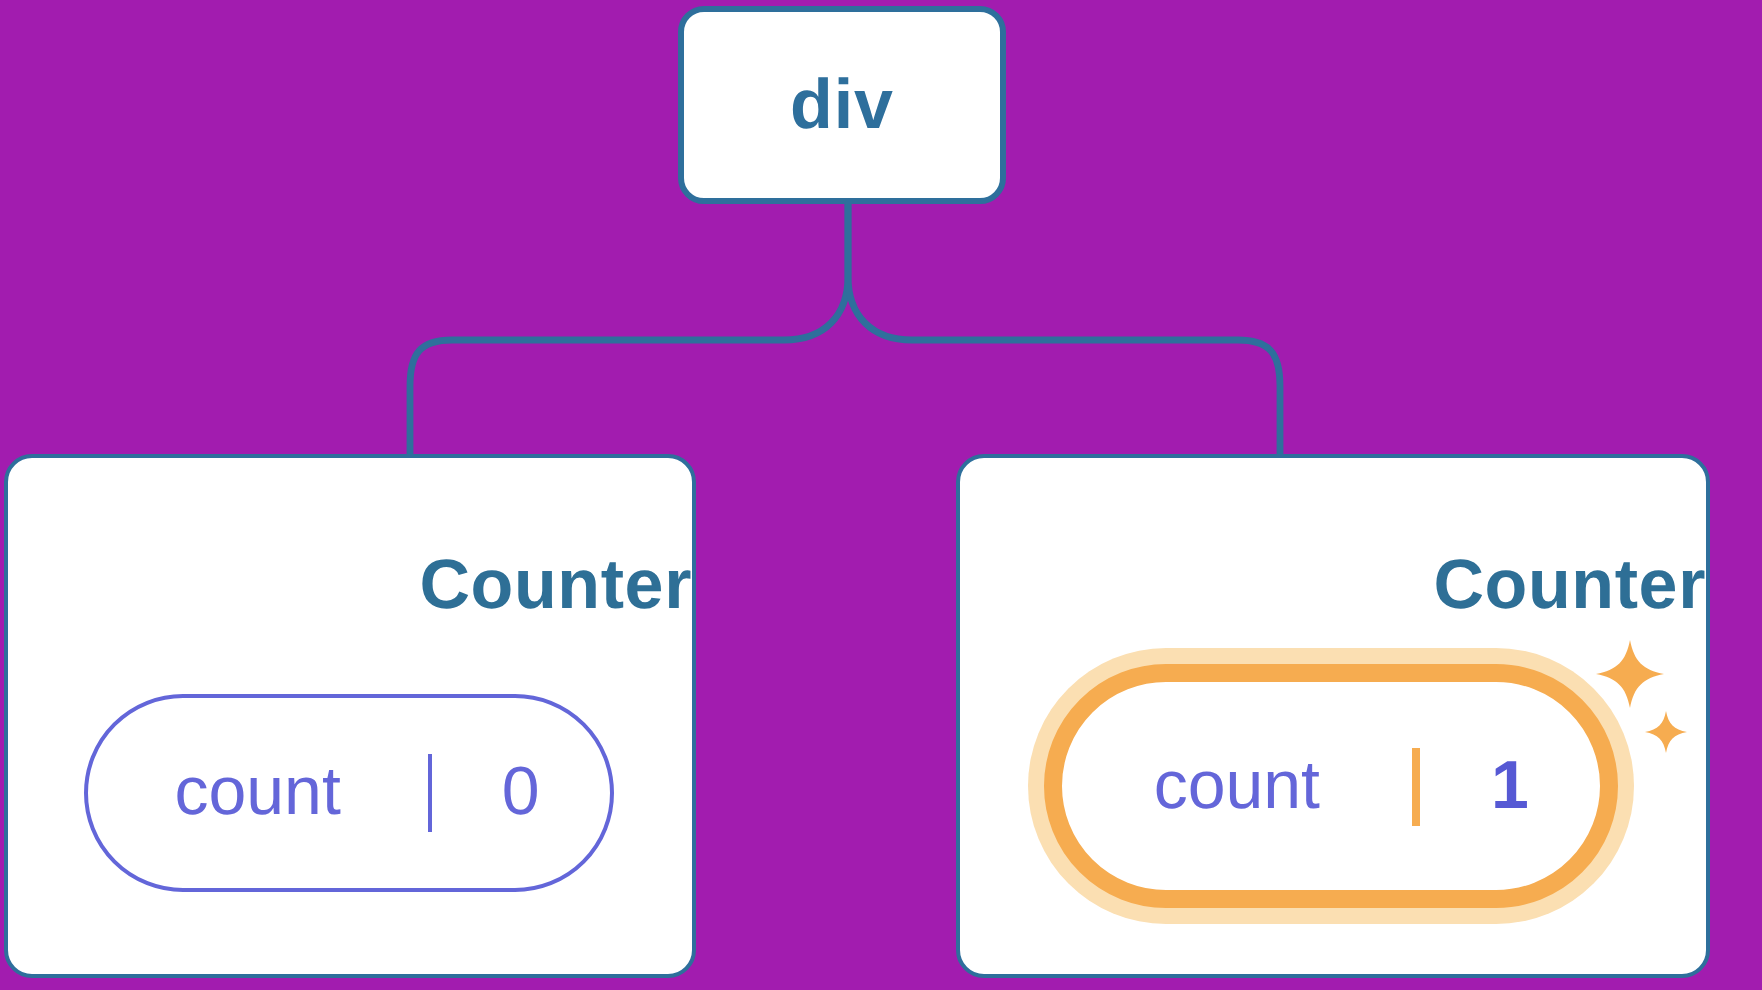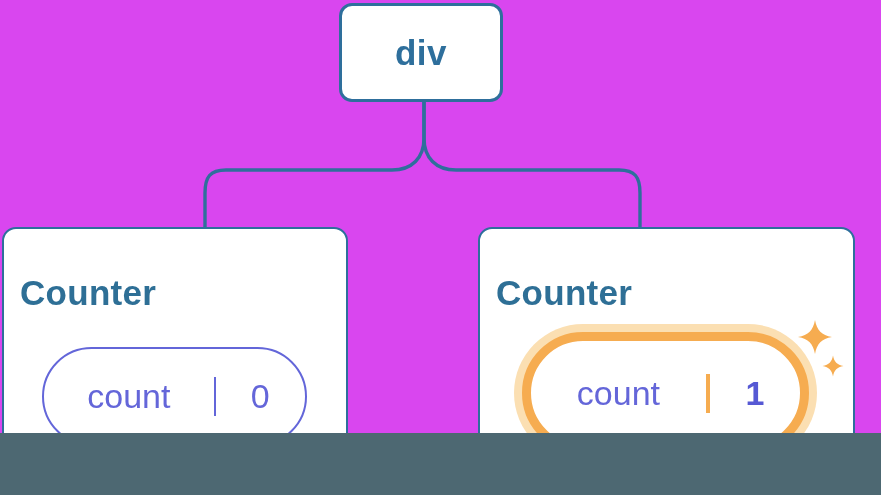--- a/index.html
+++ b/index.html
@@ -1,20 +1,20 @@
 <!DOCTYPE html>
 <html><head>
 <meta charset="utf-8">
 <style>
   html, body { margin: 0; padding: 0; background: #4D6872; }
   .canvas {
     position: relative;
     width: 881px;
-    height: 433px;
-    background: #d946ef;
+    height: 495px;
+    background: #a21caf;
     font-family: "Liberation Sans", sans-serif;
     overflow: hidden;
   }
   .connectors {
     position: absolute;
     left: 0; top: 0;
     width: 881px; height: 495px;
   }
   .connectors path {
     fill: none;
@@ -49,21 +49,21 @@
     border-radius: 14px;
   }
   .card-left  { left: 2px;   width: 346px; }
   .card-right { left: 478px; width: 377px; }
   .card-title {
     position: absolute;
     left: 0; right: 0;
     top: 40px;
     height: 48px;
     line-height: 48px;
-    text-align: left;
+    text-align: right;
     font-size: 35px;
     font-weight: 600;
     color: #2E6F96;
     letter-spacing: 0.3px;
     margin-left: 16px;
   }
   .pill {
     position: absolute;
     box-sizing: border-box;
     background: #FFFFFF;

